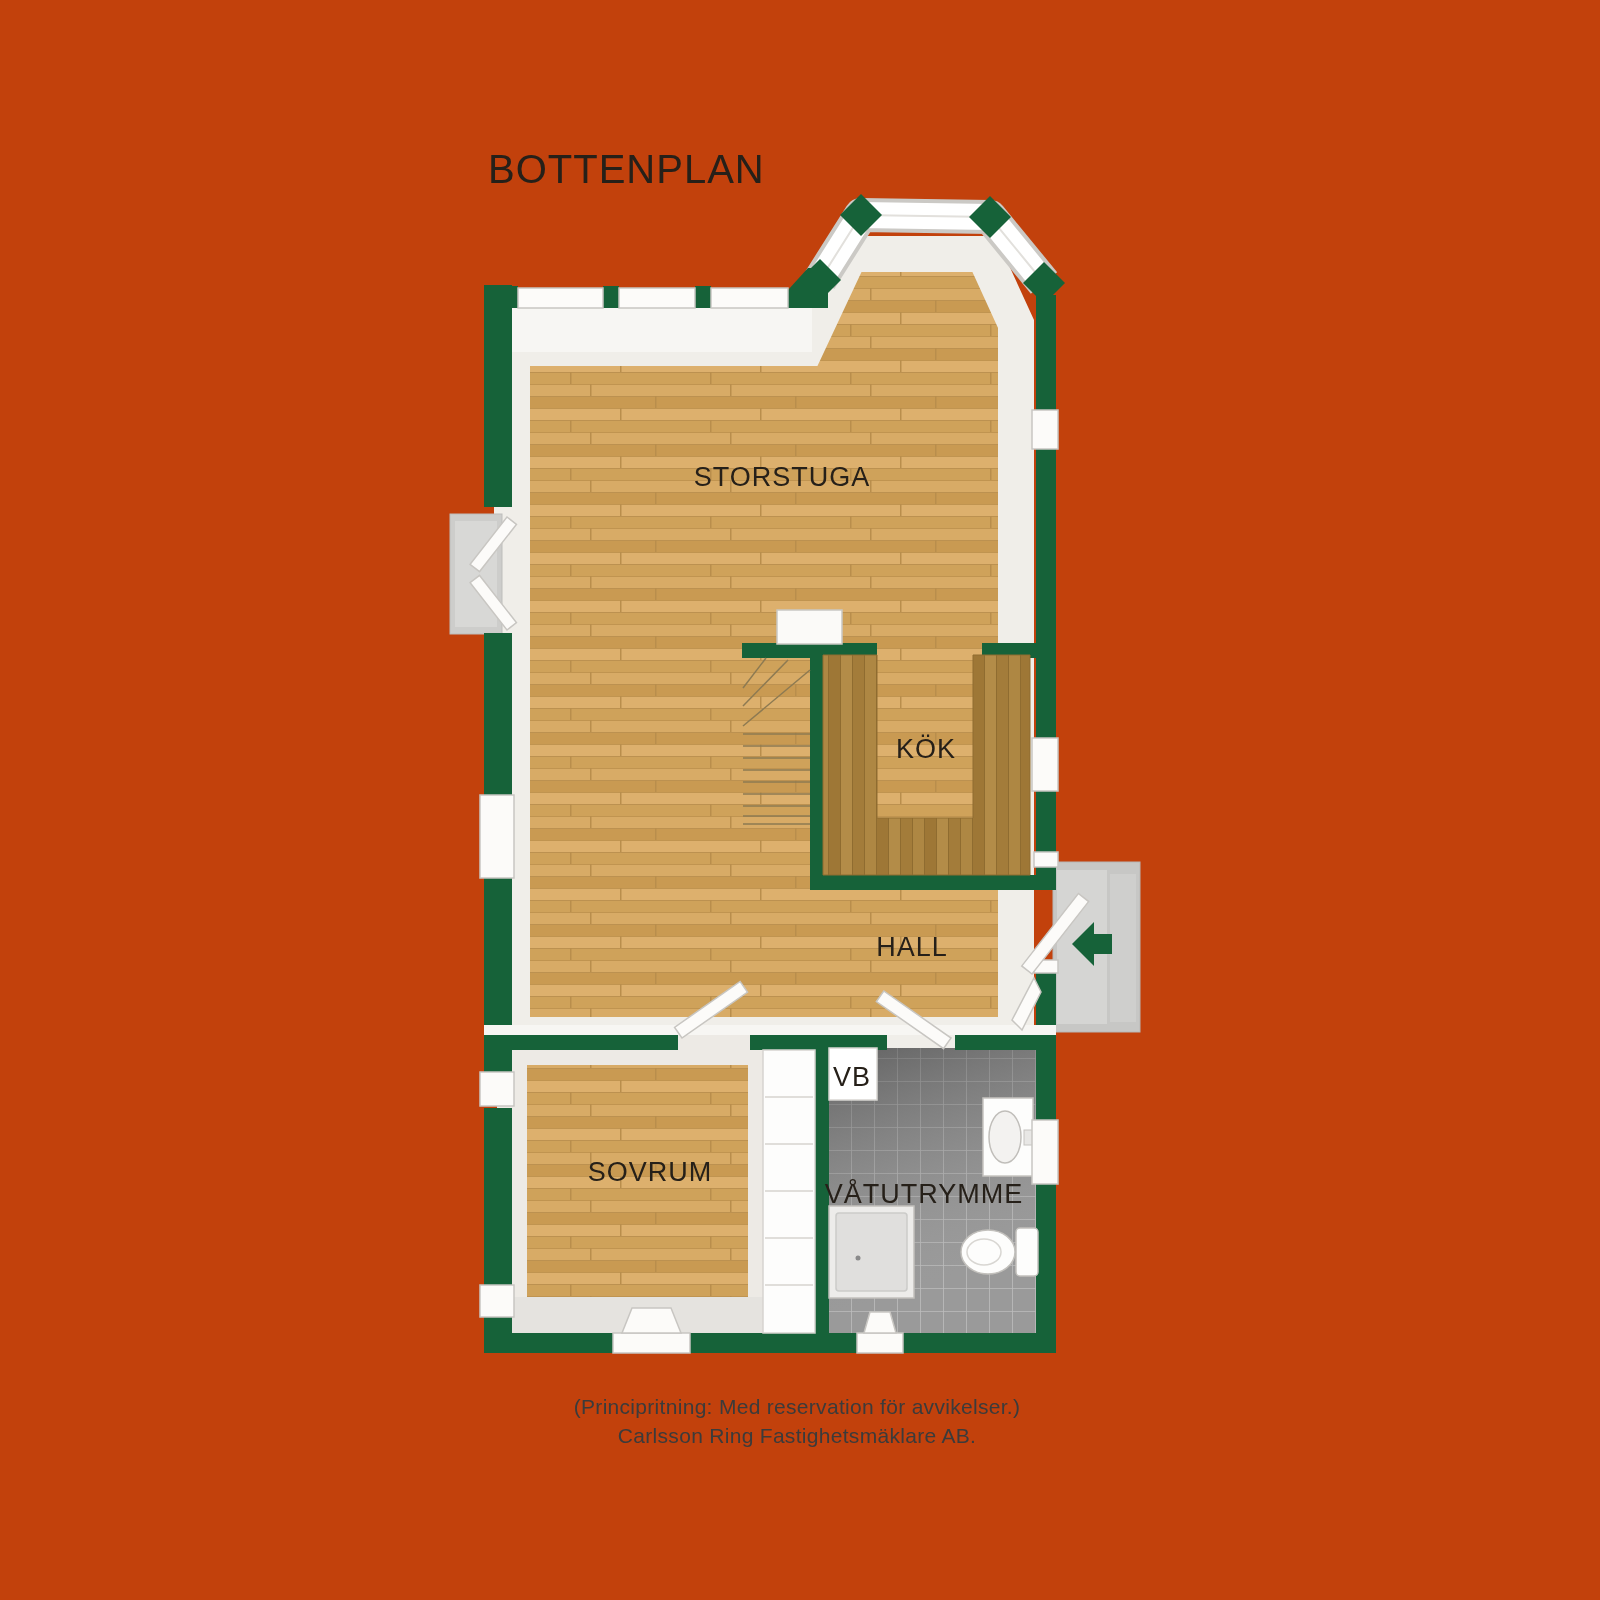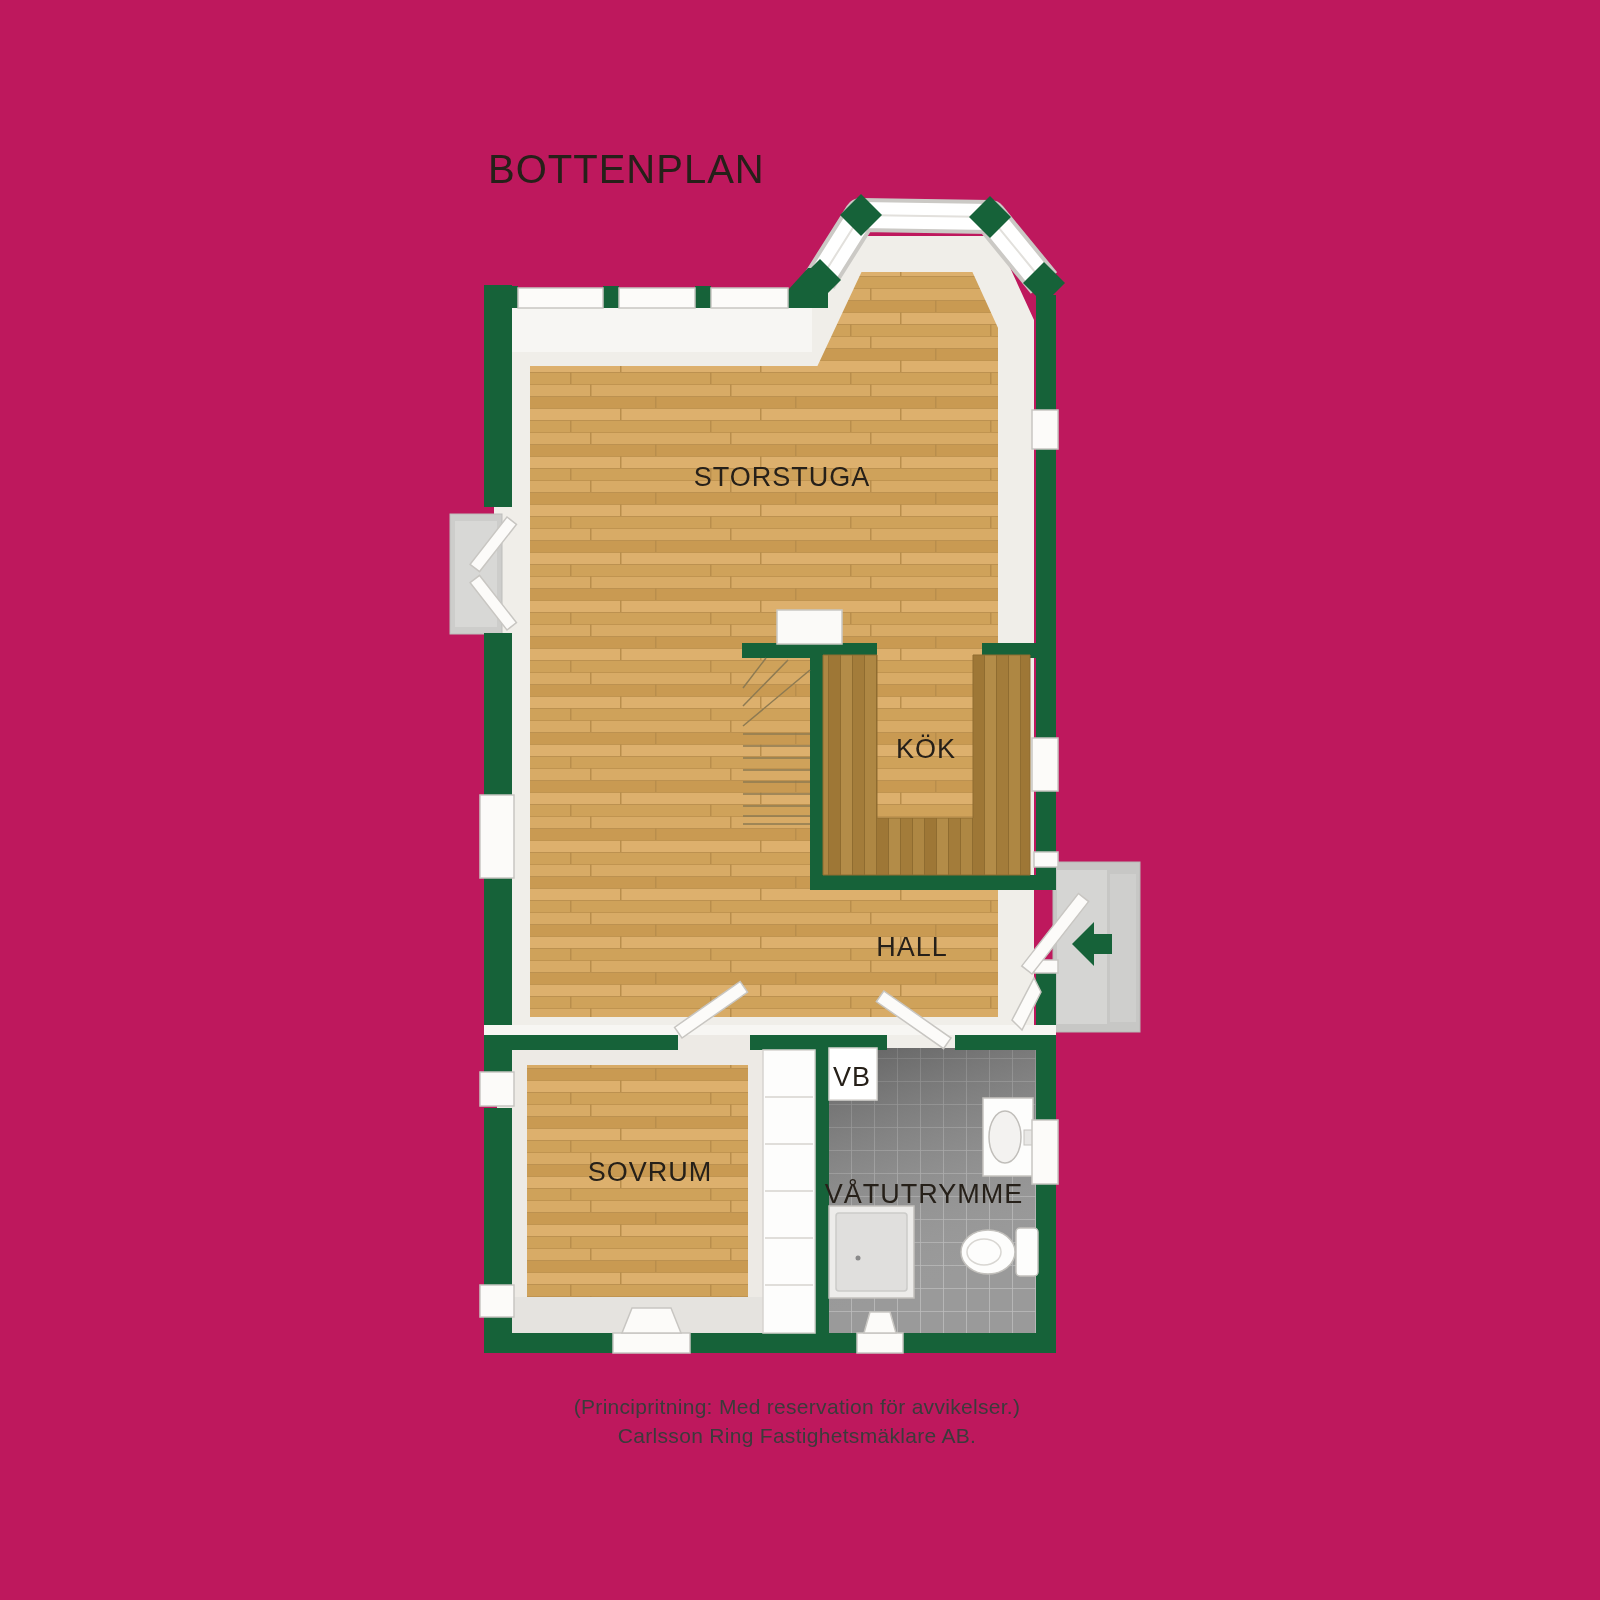--- a/index.html
+++ b/index.html
@@ -1,16 +1,16 @@
 <!DOCTYPE html>
 <html style="--wall_green: #166239; --floor_wood: #D2A55E; --counter_wood: #A8813E; --bath_tile: #9A9A9A; --porch_gray: #C7C7C5; --text_dark: #262019;"><head>
 <meta charset="utf-8">
 <style>
   html,body { margin:0; padding:0; background:#FFFFFF; }
-  #canvas { position:relative; width:1600px; height:1600px; background:#be185d; overflow:hidden; }
+  #canvas { position:relative; width:1600px; height:1600px; background:#c2410c; overflow:hidden; }
   svg { display:block; }
   svg text { font-family:"Liberation Sans", sans-serif; fill:var(--text_dark, #262019); }
   .title-text   { font-size:40px; letter-spacing:1px; }
   .room-label   { font-size:27px; letter-spacing:1px; }
   .caption-text { font-size:21px; fill:#3B3B3B; letter-spacing:0.3px; }
   .wall  { fill:var(--wall_green, #166239); }
   .arrow { fill:var(--wall_green, #166239); }
   .trim  { fill:#FCFBF9; stroke:#C8C6C2; stroke-width:1.5; }
   .band  { fill:#F7F6F3; }
 </style>

